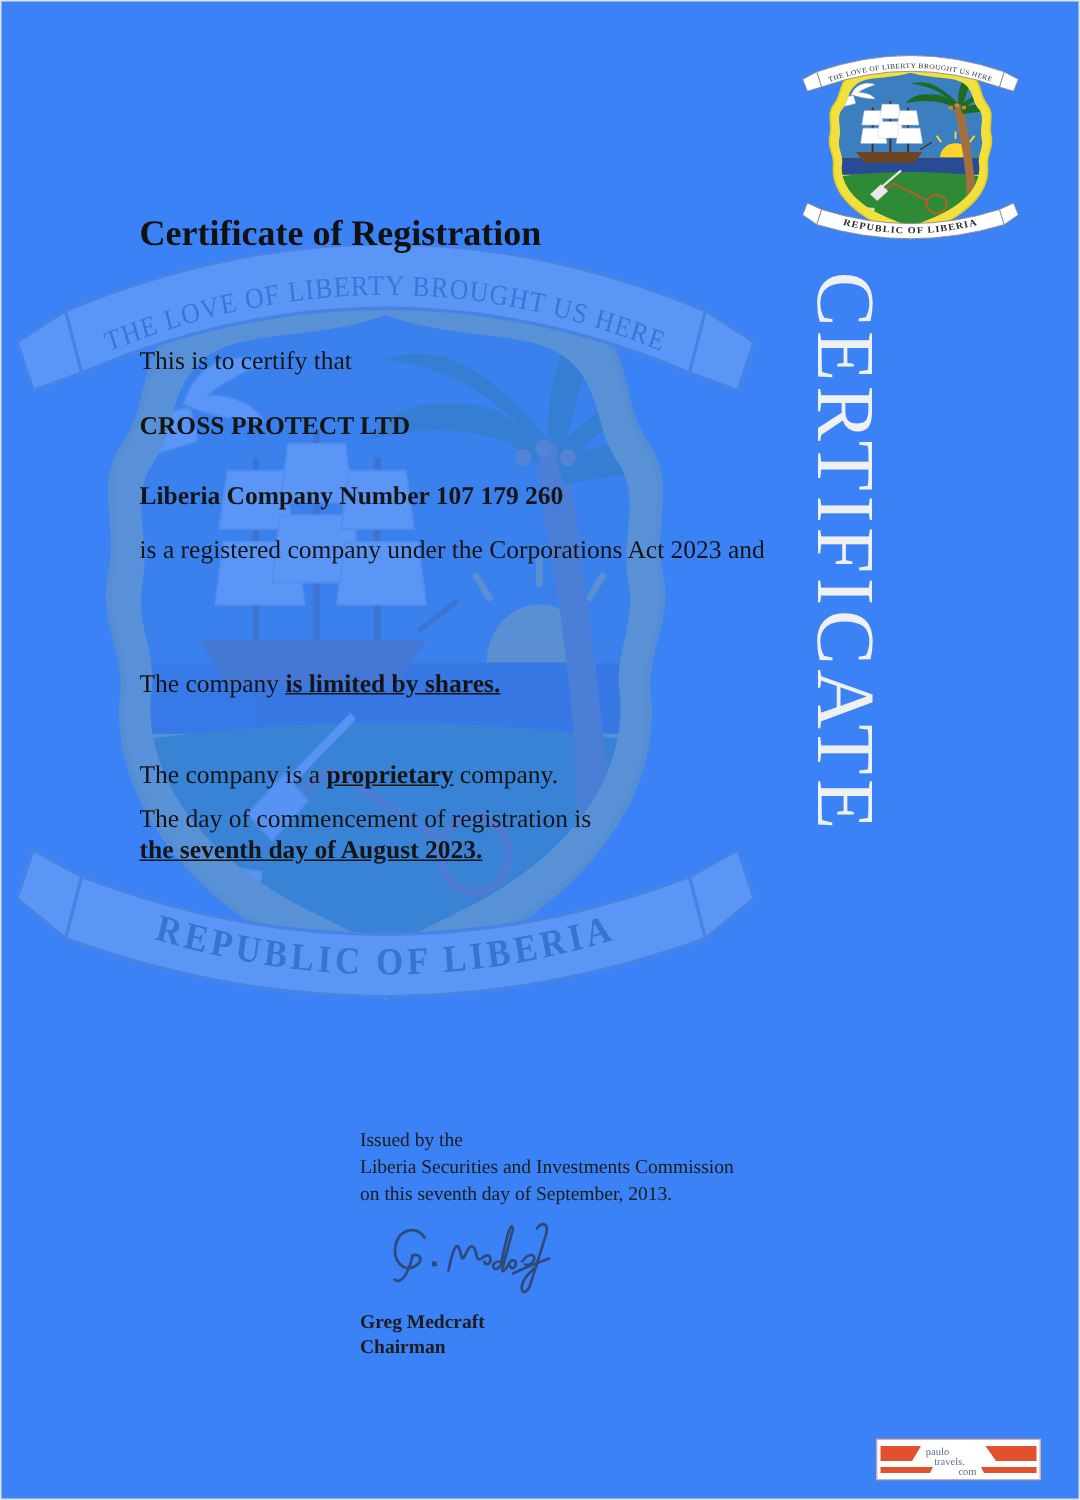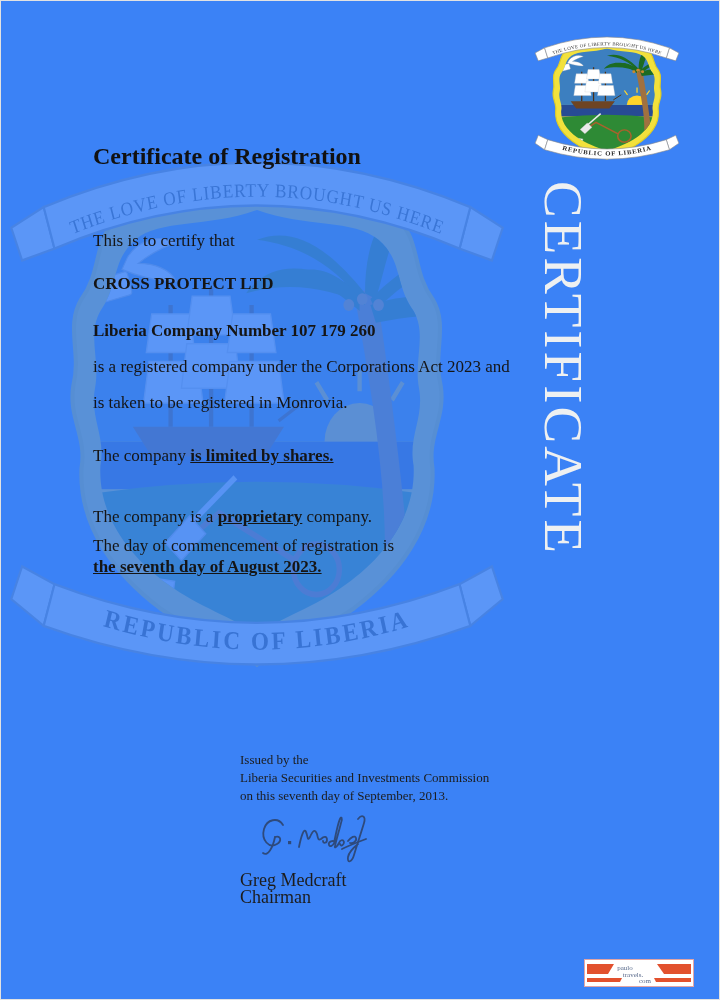--- a/index.html
+++ b/index.html
@@ -37,21 +37,21 @@
   .p{position:absolute;left:92px;margin:0;font-size:17px;line-height:21px;color:#151515;}
   .p b{font-weight:bold;text-decoration:underline;}
   .certify{top:229px;}
   .company{top:272px;font-weight:bold;}
   .number{top:319px;font-weight:bold;}
   .registered{top:348px;line-height:36px;}
   .limited{top:444px;}
   .proprietary{top:489px;margin-top:16px;}
   .commencement{top:534px;line-height:21px;}
   .issued{position:absolute;left:239px;top:750px;font-size:13px;line-height:18px;color:#1c1c1c;}
-  .signatory{position:absolute;left:239px;top:871px;font-size:18px;line-height:17px;color:#1c1c1c;}
+  .signatory{position:absolute;left:239px;top:871px;font-size:13px;line-height:17px;color:#1c1c1c;font-weight:bold;}
   .signature-svg{position:absolute;left:252px;top:810px;width:132px;height:58px;}
   .brand-logo{position:absolute;left:583px;top:958px;width:110px;height:28px;}
   .defs-holder{position:absolute;width:0;height:0;overflow:hidden;}
 </style>
 </head>
 <body>
 
 <div class="page">
 
   <svg class="defs-holder" aria-hidden="true">
@@ -150,21 +150,20 @@
   </h1>
 
   <p class="p certify">This is to certify that</p>
 
   <p class="p company">CROSS PROTECT LTD</p>
 
   <p class="p number">Liberia Company Number 107 179 260</p>
 
   <p class="p registered">
     <span style="display:block">is a registered company under the Corporations Act 2023 and</span>
-    <span style="display:block">is taken to be registered in Monrovia.</span>
   </p>
 
   <p class="p limited"><span>The company </span><b>is limited by shares.</b></p>
 
   <p class="p proprietary"><span>The company is a </span><b>proprietary</b><span> company.</span></p>
 
   <p class="p commencement">
     <span style="display:block">The day of commencement of registration is</span>
     <b style="display:block">the seventh day of August 2023.</b>
   </p>

